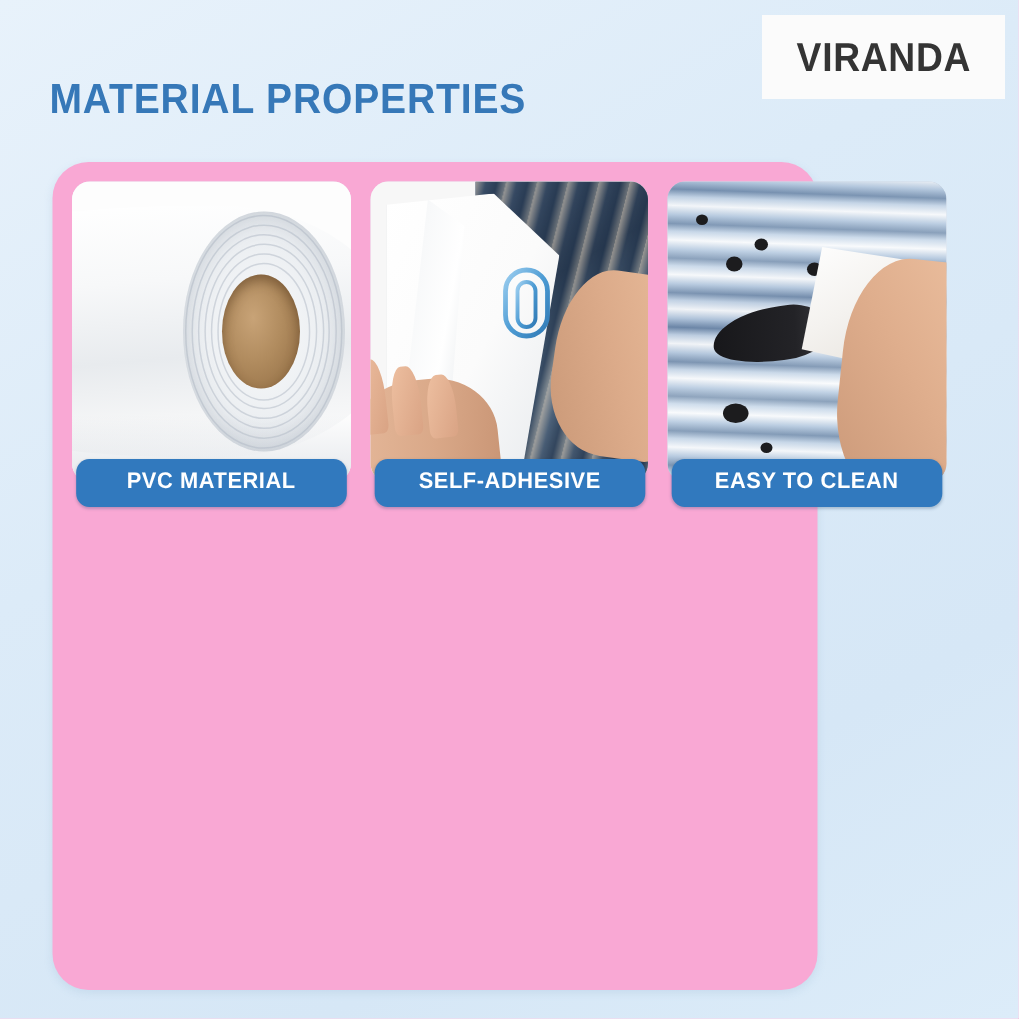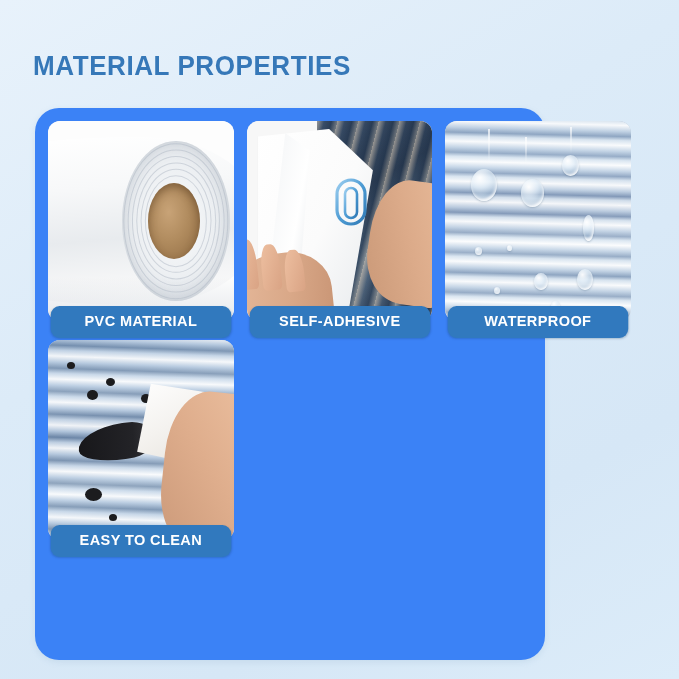--- a/index.html
+++ b/index.html
@@ -22,21 +22,21 @@
   }
   .page-title{
     position:absolute;left:33px;top:50px;
     font-size:28px;font-weight:bold;color:#3678b8;letter-spacing:.6px;
     transform:scaleX(.93);transform-origin:left center;
   }
 
   
   .card{
     position:absolute;left:35px;top:108px;width:510px;height:552px;
-    background:#3b82f6;border-radius:24px;
+    background:#f9a8d4;border-radius:24px;
     box-shadow:0 2px 6px rgba(120,160,195,.18);
   }
 
   .grid{
     position:absolute;left:13px;top:13px;width:583px;
     display:grid;grid-template-columns:1fr 1fr 1fr;
     column-gap:13px;row-gap:19px;
   }
 
   .cell{position:relative;}
@@ -247,20 +247,23 @@
     background:linear-gradient(180deg,#dfe2e5,#b4b9bd);border-radius:3px;
   }
 
   svg{display:block;}
 </style>
 </head>
 <body>
 
 <div class="page">
 
+  <div class="logo-box">
+    <span class="logo-text">VIRANDA</span>
+  </div>
 
   <div class="page-title">MATERIAL PROPERTIES</div>
 
   <div class="card">
     <div class="grid">
 
       <div class="cell">
         <div class="tile">
           <div class="roll-bg"></div>
           <div class="roll-edge"></div>
@@ -303,39 +306,20 @@
           <div class="hand-r"></div>
           <div class="hand-l">
             <div class="finger" style="left:6%;top:-18%;width:20%;height:52%"></div>
             <div class="finger" style="left:30%;top:-10%;width:20%;height:48%"></div>
             <div class="finger" style="left:54%;top:-2%;width:20%;height:44%"></div>
           </div>
         </div>
         <div class="label">SELF-ADHESIVE</div>
       </div>
 
-      <div class="cell row2">
-        <div class="tile">
-          <div class="wp-bg"></div>
-          <div class="trail" style="left:23%;top:4%;height:18%"></div>
-          <div class="trail" style="left:43%;top:8%;height:14%"></div>
-          <div class="trail" style="left:67%;top:3%;height:13%"></div>
-          <div class="drop" style="left:14%;top:24%;width:26px;height:32px"></div>
-          <div class="drop" style="left:41%;top:29%;width:23px;height:28px"></div>
-          <div class="drop" style="left:63%;top:17%;width:17px;height:21px"></div>
-          <div class="drop" style="left:74%;top:47%;width:11px;height:26px"></div>
-          <div class="drop" style="left:48%;top:76%;width:14px;height:17px"></div>
-          <div class="drop" style="left:71%;top:74%;width:16px;height:21px"></div>
-          <div class="drop" style="left:16%;top:63%;width:7px;height:8px"></div>
-          <div class="drop" style="left:26%;top:83%;width:6px;height:7px"></div>
-          <div class="drop" style="left:33%;top:62%;width:5px;height:6px"></div>
-          <div class="drop" style="left:57%;top:90%;width:9px;height:10px"></div>
-        </div>
-        <div class="label">WATERPROOF</div>
-      </div>
 
       <div class="cell row2">
         <div class="tile">
           <div class="ec-bg"></div>
           <div class="stain" style="left:10%;top:11%;width:8px;height:7px"></div>
           <div class="stain" style="left:31%;top:19%;width:9px;height:8px"></div>
           <div class="stain" style="left:21%;top:25%;width:11px;height:10px"></div>
           <div class="stain" style="left:50%;top:27%;width:10px;height:9px"></div>
           <div class="smear"></div>
           <div class="stain" style="left:20%;top:74%;width:17px;height:13px"></div>

